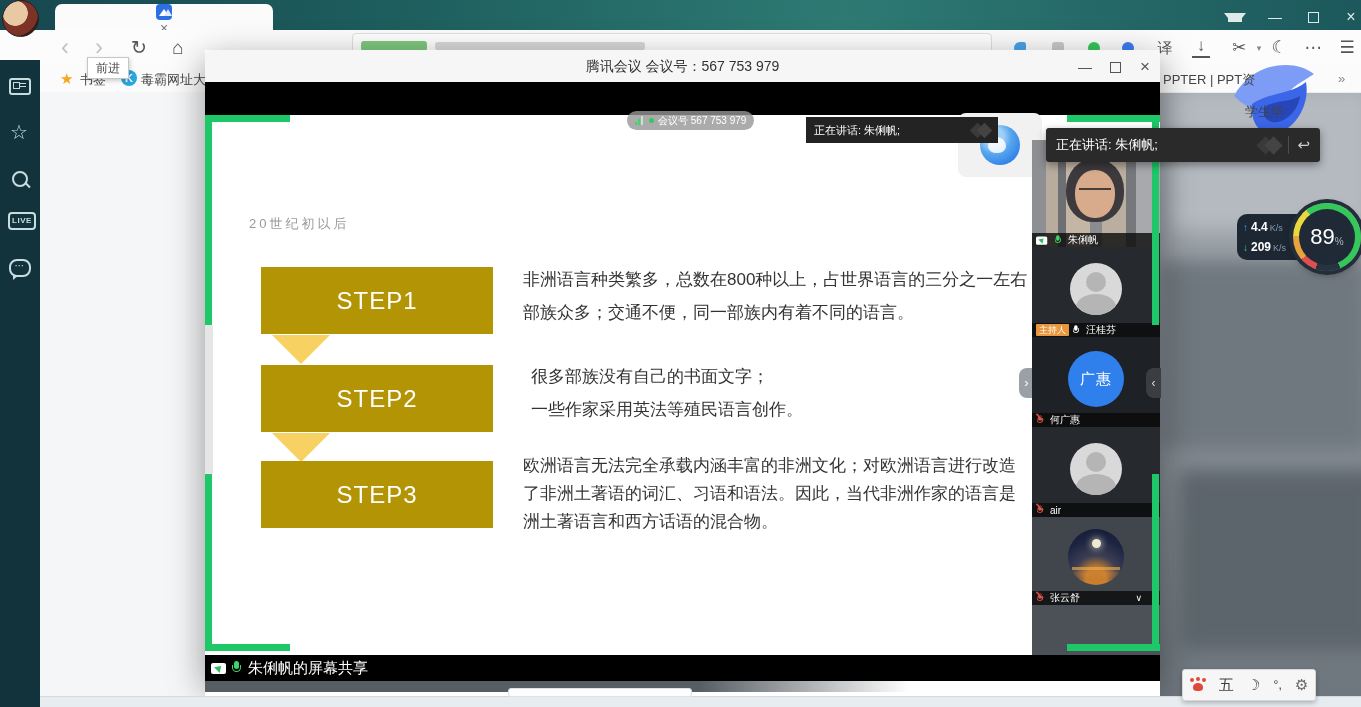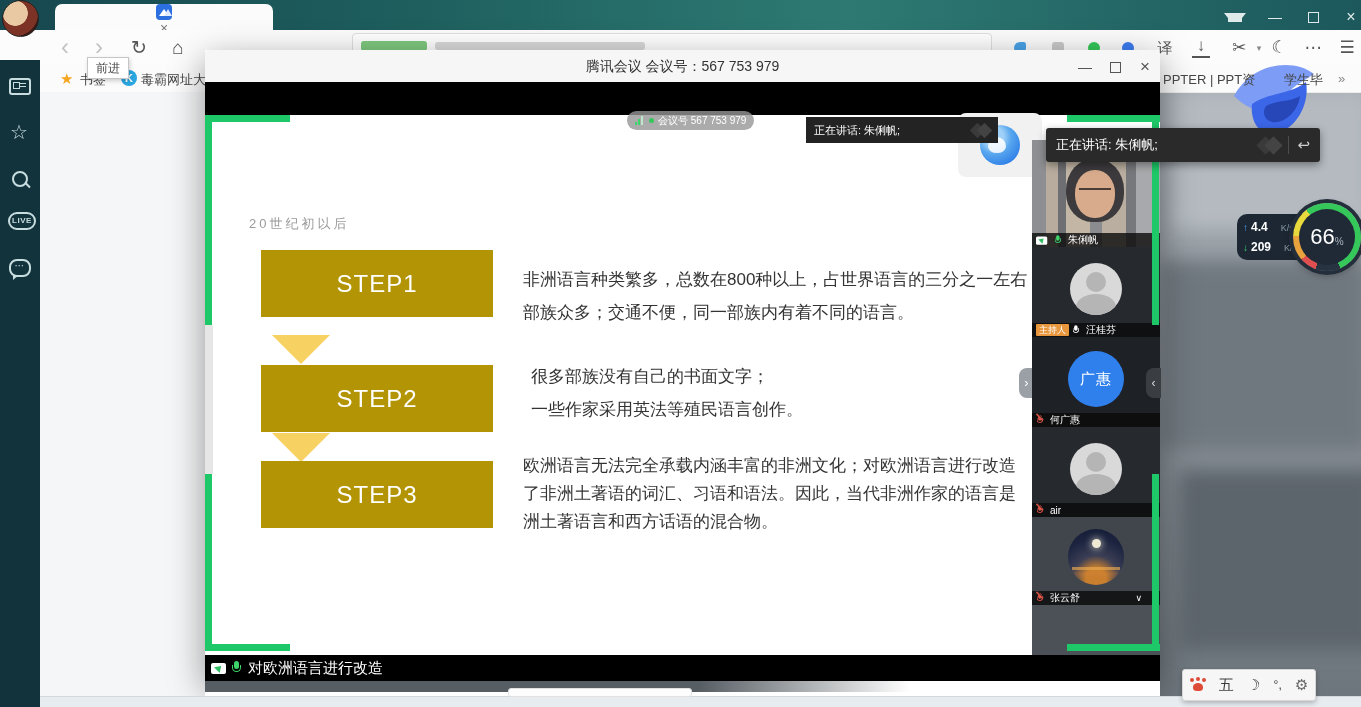--- a/index.html
+++ b/index.html
@@ -38,21 +38,21 @@
   .kico{width:16px;height:16px;border-radius:50%;background:#2aa7e0;color:#fff;font-size:11px;font-weight:bold;text-align:center;line-height:16px;}
   .tooltip{left:87px;top:57px;width:40px;height:20px;background:#fff;border:1px solid #c6c6c6;box-shadow:1px 2px 4px rgba(0,0,0,.18);font-size:12px;color:#444;text-align:center;line-height:20px;z-index:70;}
   
   .sidebar{left:0;top:60px;width:40px;height:647px;background:#12333c;z-index:6;}
   .side-ico{left:8px;width:24px;height:24px;color:#c8dde0;}
   .card-ico{border:2px solid #c8dde0;border-radius:3px;width:18px;height:13px;position:relative;margin:3px auto;}
   .card-ico:before{content:"";position:absolute;left:2px;top:2px;width:5px;height:5px;border:1px solid #c8dde0;}
   .card-ico:after{content:"";position:absolute;left:9px;top:3px;width:6px;height:1px;background:#c8dde0;box-shadow:0 3px 0 #c8dde0;}
   .search-ico{width:12px;height:12px;border:2px solid #c8dde0;border-radius:50%;position:relative;margin:3px auto;}
   .search-ico:before{content:"";position:absolute;left:10px;top:11px;width:7px;height:2px;background:#c8dde0;transform:rotate(45deg);}
-  .live-ico{border:2px solid #c8dde0;border-radius:9px;font-size:8px;font-weight:bold;text-align:center;line-height:14px;width:24px;height:14px;letter-spacing:.5px;}
+  .live-ico{border:2px solid #c8dde0;border-radius:4px;font-size:8px;font-weight:bold;text-align:center;line-height:14px;width:24px;height:14px;letter-spacing:.5px;}
   .chat-ico{width:18px;height:14px;border:2px solid #c8dde0;border-radius:8px;position:relative;margin:3px auto;text-align:center;line-height:10px;font-size:10px;letter-spacing:1px;color:#c8dde0;}
   .chat-ico:after{content:"";position:absolute;left:2px;bottom:-5px;border-top:5px solid #c8dde0;border-right:6px solid transparent;}
   
   .bird{left:1222px;top:52px;width:100px;height:98px;z-index:20;}
   
   .mwin-shadow{left:205px;top:50px;width:955px;height:631px;box-shadow:0 10px 34px rgba(0,0,0,.4);z-index:9;}
   .mtitle{left:205px;top:50px;width:955px;height:32px;background:#f6f6f6;border-radius:5px 5px 0 0;z-index:10;}
   .mtitle-text{width:100%;text-align:center;line-height:32px;font-size:14px;color:#333;}
   .mctl{top:57px;width:26px;height:20px;text-align:center;line-height:20px;color:#555;font-size:14px;z-index:12;}
   .mmax{width:9px;height:9px;border:1px solid #555;margin:5px auto 0;}
@@ -111,21 +111,21 @@
   .collapse-tab{left:1146px;top:368px;width:15px;height:30px;background:#3a3e43;border-radius:8px 0 0 8px;color:#ddd;font-size:12px;text-align:center;line-height:30px;z-index:35;}
   .greenseg{background:#1ec768;z-index:40;}
   .banner-out{left:1046px;top:128px;width:274px;height:34px;background:#2a2a2a;border-radius:3px;box-shadow:0 3px 8px rgba(0,0,0,.4);display:flex;align-items:center;padding:0 10px;box-sizing:border-box;z-index:60;}
   .banner-out .txt{color:#fff;font-size:13px;flex:1;white-space:nowrap;}
   .vdiv{width:1px;height:18px;background:#4d4d4d;margin:0 8px;}
   .reply{color:#cfcfcf;font-size:15px;}
   
   .net{left:1237px;top:214px;width:80px;height:46px;background:#1c2733;border-radius:10px;z-index:61;padding:4px 6px;box-sizing:border-box;}
   .net-row{display:flex;align-items:baseline;color:#fff;font-size:12px;font-weight:bold;line-height:19px;}
   .net-row .arr{font-size:10px;margin-right:3px;font-weight:normal;}
-  .net-row .unit{font-size:9px;color:#8a98a6;font-weight:normal;margin-left:13px;}
+  .net-row .unit{font-size:9px;color:#8a98a6;font-weight:normal;margin-left:2px;}
   .gauge{left:1293px;top:203px;width:68px;height:68px;border-radius:50%;z-index:62;
      background:conic-gradient(from 200deg,#e04f4f 0 8%,#e8a33d 8% 20%,#e8d93d 20% 34%,#35c75a 34% 88%,#273341 88% 100%);
      box-shadow:0 0 0 4px #232e3a,0 3px 8px rgba(0,0,0,.45);}
   .gauge-in{position:absolute;left:6px;top:6px;width:56px;height:56px;border-radius:50%;background:#1f2a36;color:#fff;display:flex;align-items:center;justify-content:center;}
   .gauge-num{font-size:22px;}
   .gauge-unit{font-size:10px;color:#aab6c2;margin-top:8px;}
   
   .pg-left{left:40px;top:92px;width:165px;height:615px;background:#f5f6f7;z-index:2;}
   .strip-shadow{left:205px;top:681px;width:705px;height:11px;background:linear-gradient(90deg,#565d63 0 70%,rgba(86,93,99,0) 100%);z-index:11;}
   .strip-white{left:205px;top:681px;width:955px;height:15px;background:#fff;z-index:10;}
@@ -187,21 +187,21 @@
   <div class="abs tool-ico" style="left:1334px;">☰</div>
 
   <div class="abs bmbar"></div>
   <div class="abs bm-item star" style="left:60px;top:70px;">★</div>
   <div class="abs bm-item" style="left:80px;">书签</div>
   <div class="abs" style="left:121px;top:70px;">
       <div class="kico">K</div>
     </div>
   <div class="abs bm-item" style="left:141px;width:64px;overflow:hidden;">毒霸网址大</div>
   <div class="abs bm-item" style="left:1163px;width:92px;overflow:hidden;z-index:21;">PPTER | PPT资</div>
-  <div class="abs bm-item" style="left:1284px;width:40px;overflow:hidden;z-index:21;">学生毕</div>
+  <div class="abs bm-item" style="left:1245px;width:40px;overflow:hidden;z-index:21;margin-top:32px;">学生毕</div>
   <div class="abs bm-item" style="left:1338px;color:#888;z-index:21;">»</div>
   <div class="abs tooltip">前进</div>
 
   <div class="abs sidebar"></div>
   <div class="abs side-ico" style="top:75px;z-index:7;">
       <div class="card-ico"></div>
     </div>
   <div class="abs side-ico" style="top:120px;left:7px;z-index:7;font-size:20px;text-align:center;">☆</div>
   <div class="abs side-ico" style="top:168px;z-index:7;">
       <div class="search-ico"></div>
@@ -228,21 +228,21 @@
   <div class="abs mctl" style="left:1072px;">—</div>
   <div class="abs mctl" style="left:1102px;">
       <div class="mmax"></div>
     </div>
   <div class="abs mctl" style="left:1132px;font-size:17px;">×</div>
   <div class="abs mblack-top"></div>
   <div class="abs slide"></div>
   <div class="abs" style="left:205px;top:325px;width:8px;height:149px;background:#e6e6e6;z-index:11;"></div>
 
   <div class="abs s-sub">20世纪初以后</div>
-  <div class="abs step" style="top:250px;">STEP1</div>
+  <div class="abs step" style="top:267px;">STEP1</div>
   <div class="abs step-arrow" style="top:335px;"></div>
   <div class="abs step" style="top:365px;">STEP2</div>
   <div class="abs step-arrow" style="top:433px;"></div>
   <div class="abs step" style="top:461px;">STEP3</div>
   <div class="abs pline" style="left:523px;top:268px;">非洲语言种类繁多，总数在800种以上，占世界语言的三分之一左右</div>
   <div class="abs pline" style="left:531px;top:365px;">很多部族没有自己的书面文字；</div>
   <div class="abs pline" style="left:523px;top:301px;">部族众多；交通不便，同一部族内有着不同的语言。</div>
   <div class="abs pline" style="left:531px;top:398px;">一些作家采用英法等殖民语言创作。</div>
   <div class="abs pline" style="left:523px;top:454px;">欧洲语言无法完全承载内涵丰富的非洲文化；对欧洲语言进行改造</div>
   <div class="abs pline" style="left:523px;top:482px;">了非洲土著语的词汇、习语和语法。因此，当代非洲作家的语言是</div>
@@ -323,21 +323,21 @@
   <div class="abs greenseg" style="left:205px;top:474px;width:7px;height:177px;"></div>
   <div class="abs greenseg" style="left:205px;top:644px;width:85px;height:7px;"></div>
   <div class="abs greenseg" style="left:1067px;top:115px;width:93px;height:7px;"></div>
   <div class="abs greenseg" style="left:1152px;top:115px;width:7px;height:210px;"></div>
   <div class="abs greenseg" style="left:1152px;top:474px;width:7px;height:177px;"></div>
   <div class="abs greenseg" style="left:1067px;top:644px;width:93px;height:7px;"></div>
 
   <div class="abs mfooter">
     <div class="share-mon"></div>
     <div class="mic" style="margin-left:5px;"></div>
-    <div class="mfooter-text">对欧洲语言进行改造</div>
+    <div class="mfooter-text">朱俐帆的屏幕共享</div>
   </div>
 
   <div class="abs banner-out">
     <span class="txt">正在讲话: 朱俐帆;</span>
     <span class="wm" style="width:13px;height:13px;"></span>
     <span class="wm" style="width:13px;height:13px;margin-left:-5px;background:#444;"></span>
     <span class="vdiv"></span>
     <span class="reply">↩</span>
   </div>
 
@@ -348,21 +348,21 @@
       <span class="unit">K/s</span>
     </div>
     <div class="net-row">
       <span class="arr" style="color:#37d67a;">↓</span>
       <span>209</span>
       <span class="unit">K/s</span>
     </div>
   </div>
   <div class="abs gauge">
     <div class="gauge-in">
-      <span class="gauge-num">66</span>
+      <span class="gauge-num">89</span>
       <span class="gauge-unit">%</span>
     </div>
   </div>
 
   <div class="abs strip-white"></div>
   <div class="abs strip-shadow"></div>
   <div class="abs bottom-band"></div>
   <div class="abs scroll-thumb"></div>
 
   <div class="abs ime">

